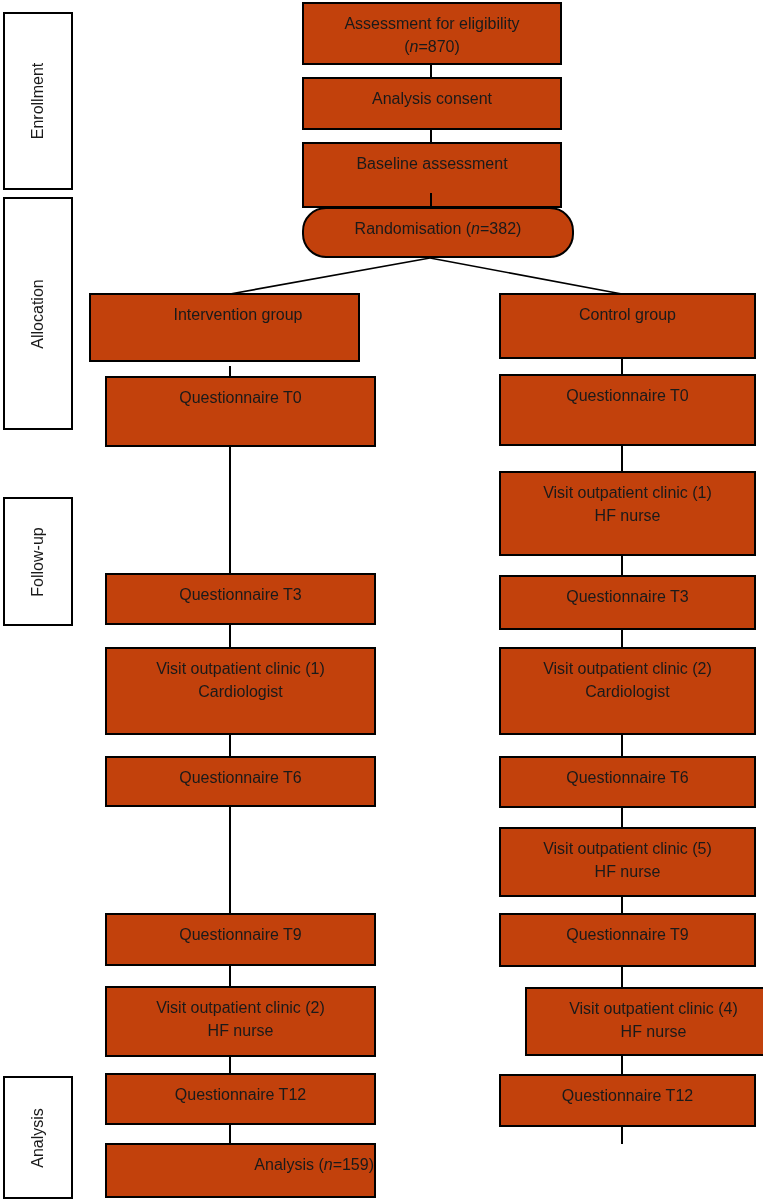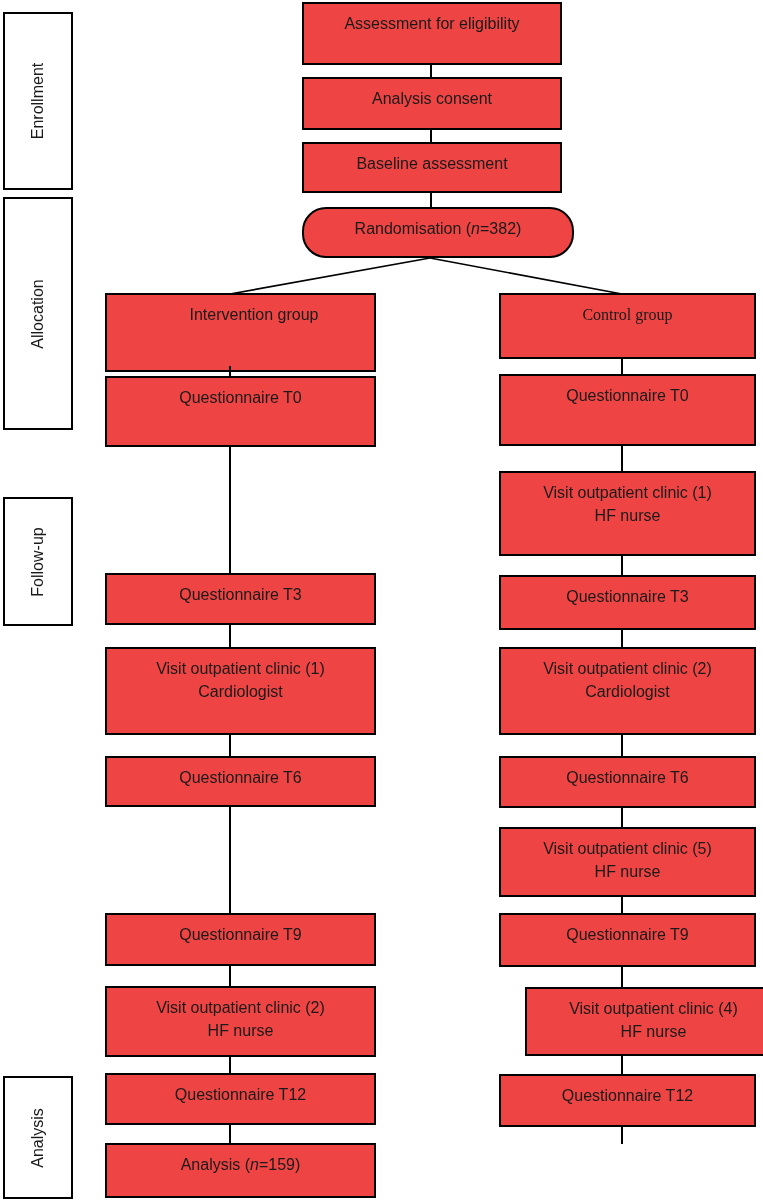--- a/index.html
+++ b/index.html
@@ -9,21 +9,21 @@
     height: 1201px;
     background: #ffffff;
     font-family: "Liberation Sans", sans-serif;
     color: #1a1a1a;
     overflow: hidden;
   }
   .flow-box {
     position: absolute;
     box-sizing: border-box;
     border: 2px solid #000000;
-    background: #ef4444;
+    background: #c2410c;
     text-align: center;
     padding-top: 8px;
     font-size: 16px;
     line-height: 23px;
   }
   .box-line { display: block; }
   .stage-label {
     position: absolute;
     box-sizing: border-box;
     border: 2px solid #000000;
@@ -61,31 +61,32 @@
       <span class="vtext">Allocation</span>
     </div>
     <div class="stage-label" style="left: 3px; top: 497px; width: 70px; height: 129px;">
       <span class="vtext">Follow-up</span>
     </div>
     <div class="stage-label" style="left: 3px; top: 1076px; width: 70px; height: 123px;">
       <span class="vtext">Analysis</span>
     </div>
     <div class="flow-box" style="left: 302px; top: 2px; width: 260px; height: 63px;">
       <span class="box-line">Assessment for eligibility</span>
+      <span class="box-line">(<i class="nvar">n</i>=870)</span>
     </div>
     <div class="flow-box" style="left: 302px; top: 77px; width: 260px; height: 53px;">
       <span class="box-line">Analysis consent</span>
     </div>
-    <div class="flow-box" style="left: 302px; top: 142px; width: 260px; height: 51px;">
+    <div class="flow-box" style="left: 302px; top: 142px; width: 260px; height: 66px;">
       <span class="box-line">Baseline assessment</span>
     </div>
     <div class="flow-box" style="left: 302px; top: 207px; width: 272px; height: 51px; border-radius: 24px;">
       <span class="box-line">Randomisation (<i class="nvar">n</i>=382)</span>
     </div>
-    <div class="flow-box" style="left: 105px; top: 293px; width: 271px; height: 79px; padding-left: 27px;">
+    <div class="flow-box" style="left: 89px; top: 293px; width: 271px; height: 69px; padding-left: 27px;">
       <span class="box-line">Intervention group</span>
     </div>
     <div class="flow-box" style="left: 105px; top: 376px; width: 271px; height: 71px;">
       <span class="box-line">Questionnaire T0</span>
     </div>
     <div class="flow-box" style="left: 105px; top: 573px; width: 271px; height: 52px;">
       <span class="box-line">Questionnaire T3</span>
     </div>
     <div class="flow-box" style="left: 105px; top: 647px; width: 271px; height: 88px;">
       <span class="box-line">Visit outpatient clinic (1)</span>
@@ -97,24 +98,24 @@
     <div class="flow-box" style="left: 105px; top: 913px; width: 271px; height: 53px;">
       <span class="box-line">Questionnaire T9</span>
     </div>
     <div class="flow-box" style="left: 105px; top: 986px; width: 271px; height: 71px;">
       <span class="box-line">Visit outpatient clinic (2)</span>
       <span class="box-line">HF nurse</span>
     </div>
     <div class="flow-box" style="left: 105px; top: 1073px; width: 271px; height: 52px;">
       <span class="box-line">Questionnaire T12</span>
     </div>
-    <div class="flow-box" style="left: 105px; top: 1143px; width: 271px; height: 55px;">
+    <div class="flow-box" style="left: 105px; top: 1143px; width: 271px; height: 55px; text-align: right;">
       <span class="box-line">Analysis (<i class="nvar">n</i>=159)</span>
     </div>
-    <div class="flow-box" style="left: 499px; top: 293px; width: 257px; height: 66px; font-family: Liberation Serif, serif;">
+    <div class="flow-box" style="left: 499px; top: 293px; width: 257px; height: 66px;">
       <span class="box-line">Control group</span>
     </div>
     <div class="flow-box" style="left: 499px; top: 374px; width: 257px; height: 72px;">
       <span class="box-line">Questionnaire T0</span>
     </div>
     <div class="flow-box" style="left: 499px; top: 471px; width: 257px; height: 85px;">
       <span class="box-line">Visit outpatient clinic (1)</span>
       <span class="box-line">HF nurse</span>
     </div>
     <div class="flow-box" style="left: 499px; top: 575px; width: 257px; height: 55px;">

